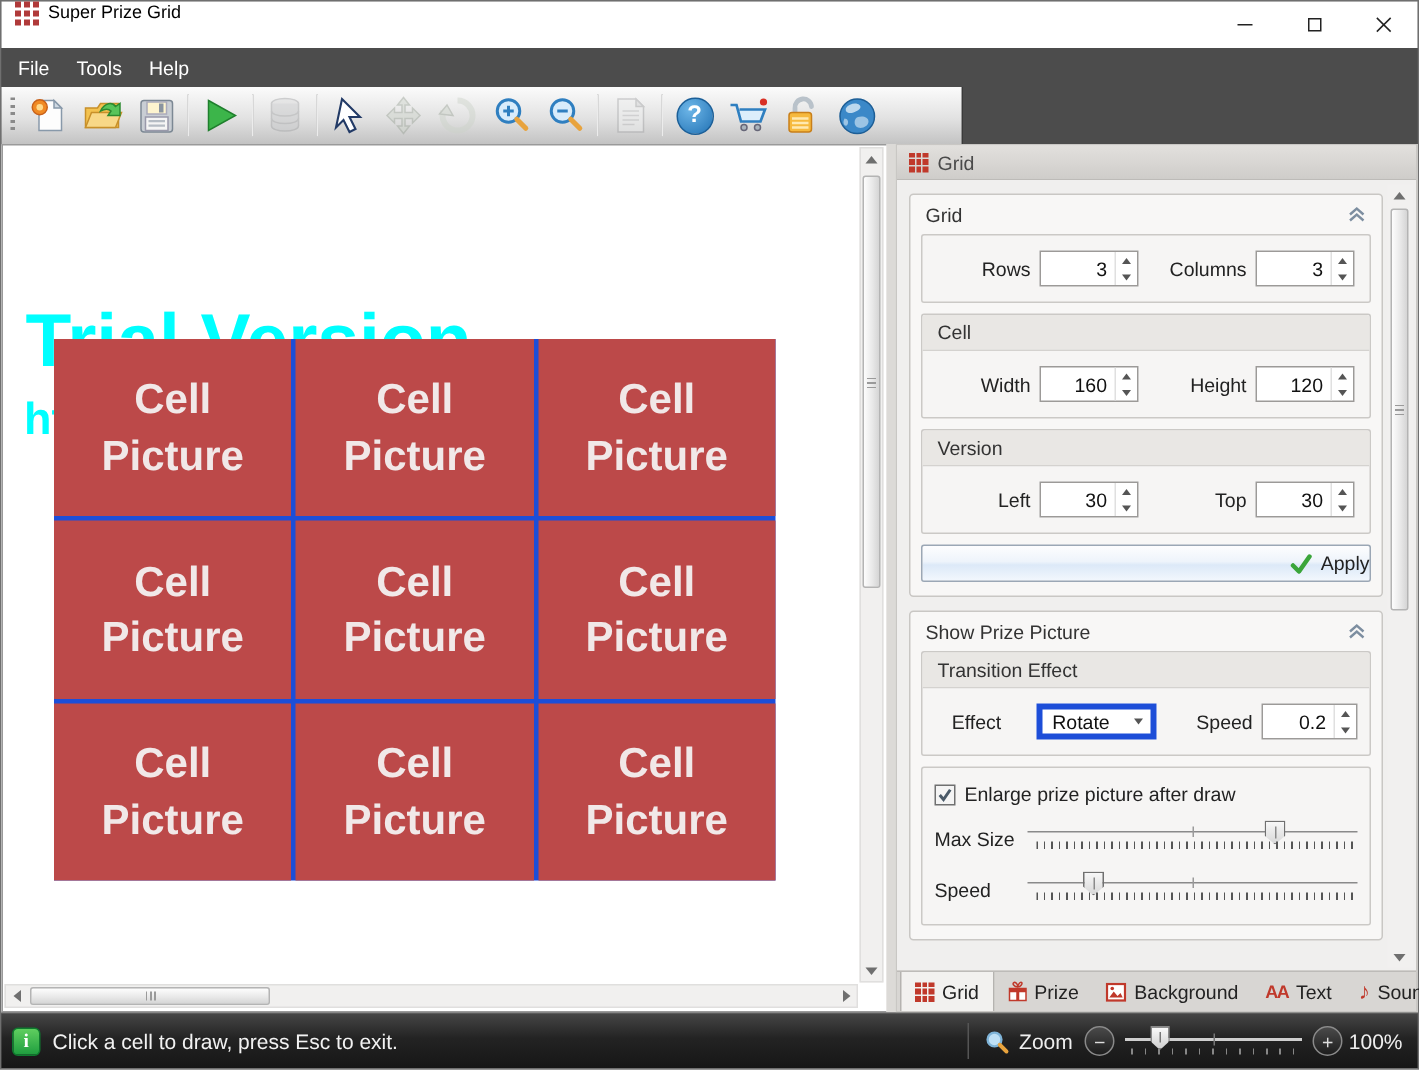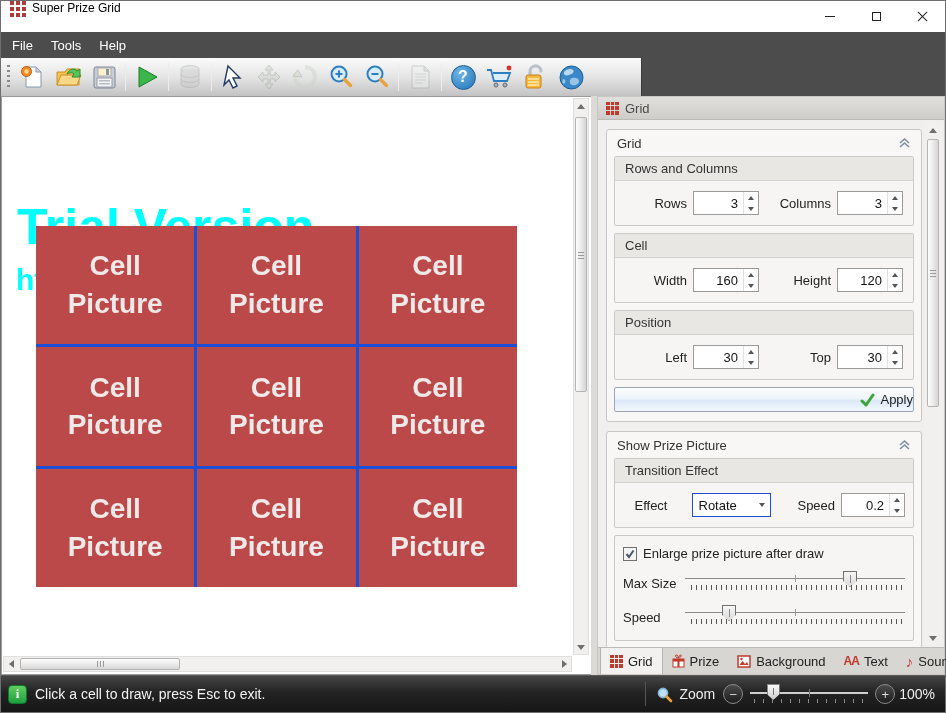--- a/index.html
+++ b/index.html
@@ -80,21 +80,21 @@
   .section-header { background:#e9e7e4; border-bottom:1px solid #d4d2cf; padding:4px 10px; font-size:13px; color:#333; border-radius:2px 2px 0 0; }
   .section-body { padding:10px 8px; }
   .field-row { display:flex; align-items:center; }
   .f-label { font-size:13px; color:#222; text-align:right; }
   .spin { width:66px; height:24px; border:1px solid #9c9a98; background:#fff; display:flex; align-items:center; margin-left:6px; }
   .spin-val { flex:1; text-align:right; font-size:13px; color:#111; padding-right:5px; }
   .spin-btns { width:15px; height:100%; display:flex; flex-direction:column; border-left:1px solid #e0e0e0; }
   .spin-btns .sb { flex:1; display:flex; align-items:center; justify-content:center; }
   .t6u { width:0;height:0;border-left:3px solid transparent;border-right:3px solid transparent;border-bottom:4px solid #555; }
   .t6d { width:0;height:0;border-left:3px solid transparent;border-right:3px solid transparent;border-top:4px solid #555; }
-  .combo { width:82px; height:24px; border:1px solid #1d4ed8; background:#fff; display:flex; align-items:center; margin-left:24px; }
+  .combo { width:82px; height:24px; border:4px solid #1d4ed8; background:#fff; display:flex; align-items:center; margin-left:24px; }
   .combo-val { flex:1; font-size:13px; color:#111; padding-left:6px; }
   .combo-btn { width:16px; display:flex; align-items:center; justify-content:center; }
   .apply-btn { margin:2px 7px 7px 7px; height:25px; border:1px solid #9ba7b5; border-radius:2px; background:linear-gradient(#fdfdfe,#eef4fb 45%,#dce9f8 55%,#f2f7fd); display:flex; align-items:center; justify-content:flex-end; gap:5px; font-size:13px; color:#222; }
 
   .cb-row { display:flex; align-items:center; margin-bottom:9px; }
   .cb-box { width:14px; height:14px; border:1px solid #707070; background:#f4f4f4; display:flex; align-items:center; justify-content:center; margin-right:6px; }
   .cb-label { font-size:13px; color:#222; }
   .slider-row { display:flex; align-items:center; margin-bottom:8px; }
   .slider-row .f-label { width:58px; text-align:left; }
   .slider { position:relative; flex:1; height:26px; margin-left:4px; }
@@ -391,21 +391,20 @@
           <div class="group-header">
             <span class="group-title">Grid</span>
             <span class="chev">
                 <svg width="13" height="12" viewBox="0 0 13 12">
                   <path d="M2 6l4.5-4L11 6M2 10l4.5-4L11 10" fill="none" stroke="#7d8ea0" stroke-width="1.6"></path>
                 </svg>
               </span>
           </div>
 
           <div class="section">
-            <div class="section-header">Rows and Columns</div>
             <div class="section-body field-row">
               <span class="f-label" style="width:64px;text-align:right;">Rows</span>
               <span class="spin">
                 <span class="spin-val">3</span>
                 <span class="spin-btns">
                     <span class="sb">
                       <i class="t6u"></i>
                     </span>
                     <span class="sb">
                       <i class="t6d"></i>
@@ -451,21 +450,21 @@
                     </span>
                     <span class="sb">
                       <i class="t6d"></i>
                     </span>
                   </span>
               </span>
             </div>
           </div>
 
           <div class="section">
-            <div class="section-header">Position</div>
+            <div class="section-header">Version</div>
             <div class="section-body field-row">
               <span class="f-label" style="width:64px;">Left</span>
               <span class="spin">
                 <span class="spin-val">30</span>
                 <span class="spin-btns">
                     <span class="sb">
                       <i class="t6u"></i>
                     </span>
                     <span class="sb">
                       <i class="t6d"></i>

